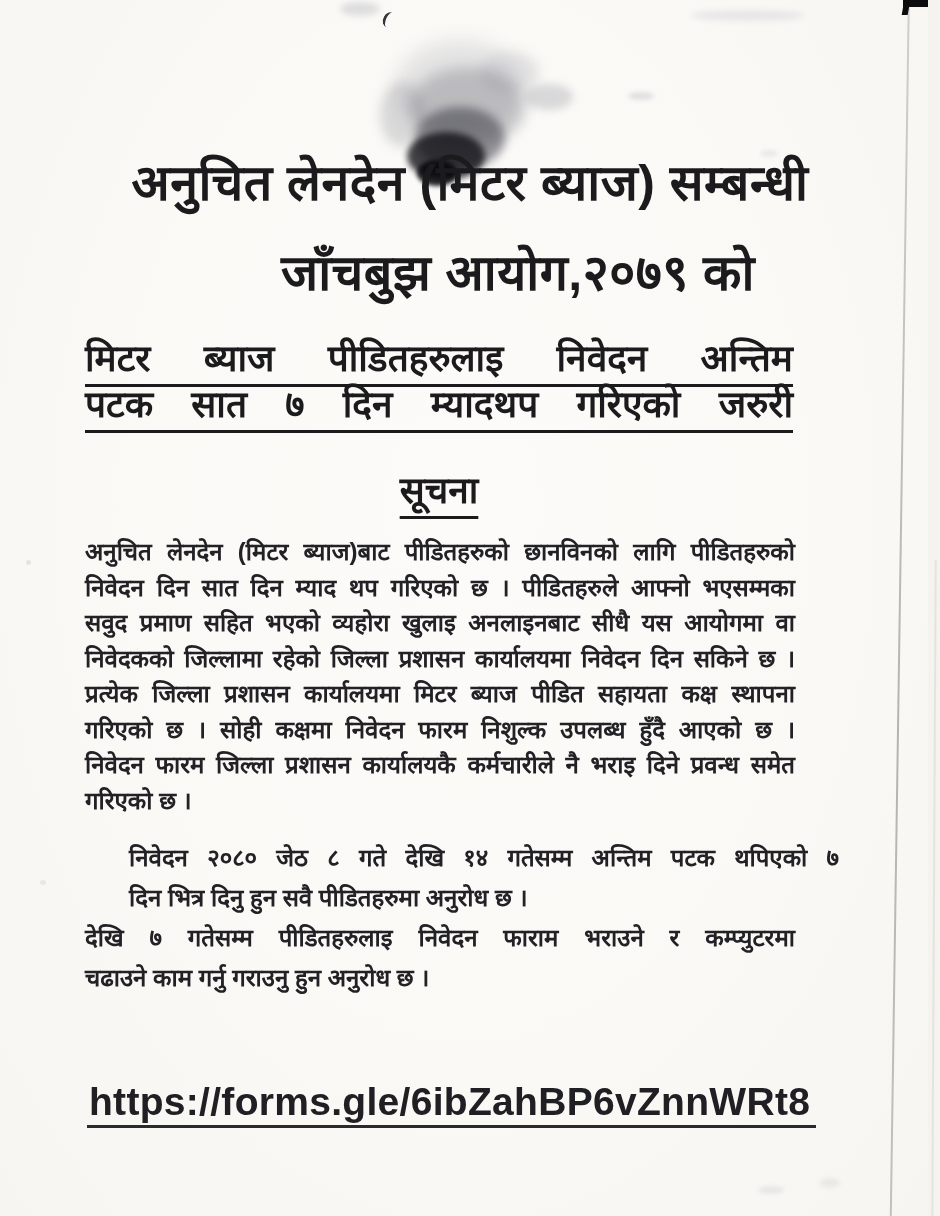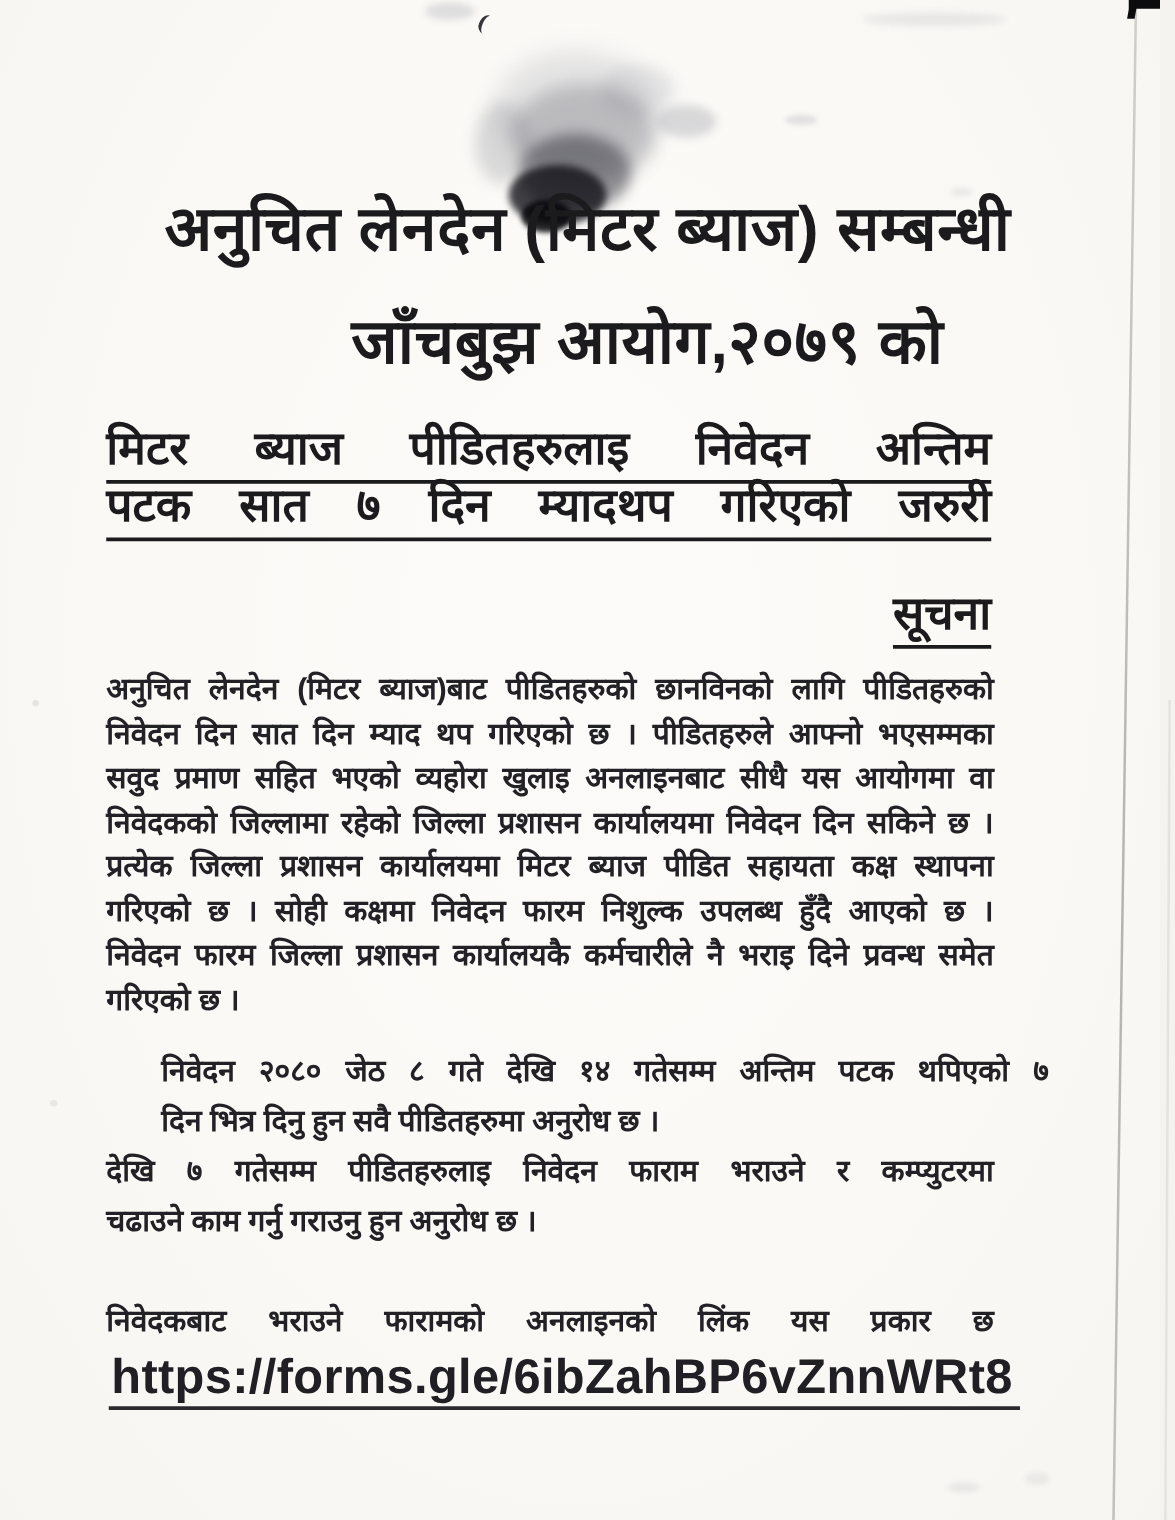--- a/index.html
+++ b/index.html
@@ -44,21 +44,21 @@
   .tline{position:absolute;left:0;width:940px;text-align:center;
          font-weight:700;font-size:50px;line-height:86px;letter-spacing:.5px;
          color:#1b1b1d;white-space:nowrap;}
   .t1{top:140px;}
   .t2{top:230px;padding-left:48px;}
   .sub{position:absolute;left:85px;width:708px;font-weight:700;font-size:37px;line-height:62px;
        color:#1b1b1d;text-decoration:underline;text-decoration-thickness:3px;
        text-underline-offset:13px;}
   .s1{top:328px;text-align:justify;text-align-last:justify;}
   .s2{top:374px;text-align:justify;text-align-last:justify;}
-  .s3{top:460px;text-align:right;}
+  .s3{top:460px;text-align:center;}
   .para{position:absolute;left:85px;width:710px;font-size:24px;font-weight:600;color:#222226;}
   .p1{top:534px;line-height:35.5px;}
   .p2{top:838px;line-height:40px;margin-left:44px;}
   .p3{top:918px;line-height:40px;}
   .p4{top:1038px;line-height:40px;}
   .bline{text-align:justify;text-align-last:justify;}
   .bline.plain{text-align:left;text-align-last:left;}
   .url-row{position:absolute;left:87px;top:1082px;width:710px;line-height:40px;}
   .url{display:inline-block;font-size:39px;font-weight:600;letter-spacing:.3px;color:#202024;
        border-bottom:3px solid #2a2a2e;padding:0 6px 3px 2px;
@@ -114,20 +114,17 @@
   <div class="para p2">
     <div class="bline">निवेदन २०८० जेठ ८ गते देखि १४ गतेसम्म अन्तिम पटक थपिएको ७</div>
     <div class="bline plain">दिन भित्र दिनु हुन सवै पीडितहरुमा अनुरोध छ ।</div>
   </div>
 
   <div class="para p3">
     <div class="bline">देखि ७ गतेसम्म पीडितहरुलाइ निवेदन फाराम भराउने र कम्प्युटरमा</div>
     <div class="bline plain">चढाउने काम गर्नु गराउनु हुन अनुरोध छ ।</div>
   </div>
 
-  <div class="para p4">
-    <div class="bline">निवेदकबाट भराउने फारामको अनलाइनको लिंक यस प्रकार छ</div>
-  </div>
   <div class="url-row">
     <span class="url">https://forms.gle/6ibZahBP6vZnnWRt8</span>
   </div>
 
 </div>
 
 </body></html>

